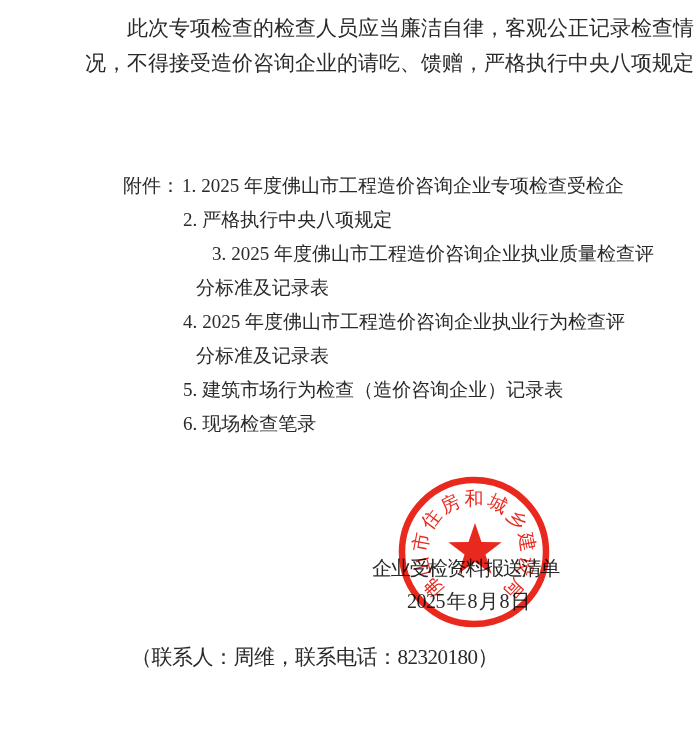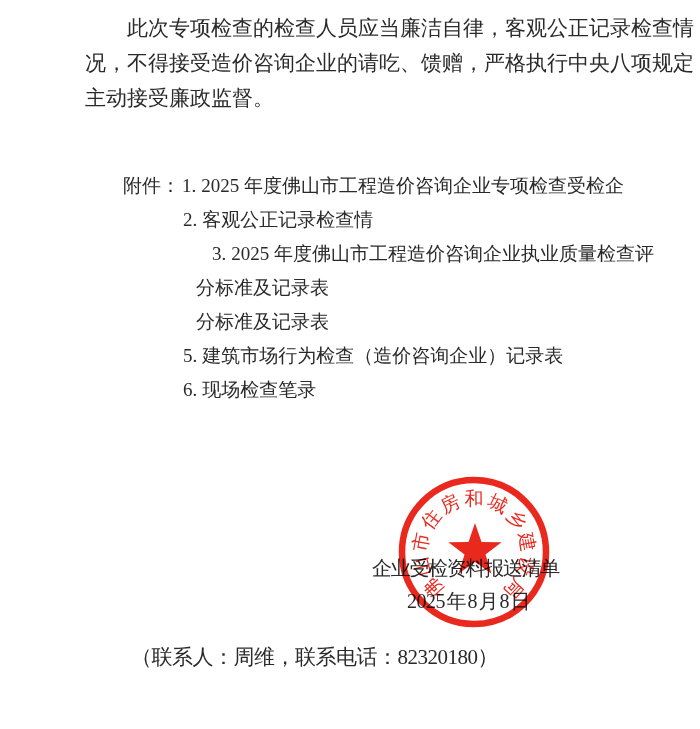--- a/index.html
+++ b/index.html
@@ -61,28 +61,28 @@
   }
 </style>
 </head>
 <body>
 
 <div class="page">
 
   <div class="paragraph">
       <div class="para-line first">此次专项检查的检查人员应当廉洁自律，客观公正记录检查情</div>
       <div class="para-line">况，不得接受造价咨询企业的请吃、馈赠，严格执行中央八项规定，</div>
-      <div class="para-line">主动接受廉政监督。</div>
     </div>
 
   <div class="attachments">
       <div class="att-line"><span class="att-label">附件：</span><span class="att-num">1.</span><span>2025 年度佛山市工程造价咨询企业专项检查受检企</span></div>
-      <div class="att-line" style="margin-left: 60px;"><span class="att-num">2.</span><span>客观公正记录检查情</span></div>
+      <div class="att-line" style="margin-left: 60px;"><span class="att-num">2.</span><span>严格执行中央八项规定</span></div>
       <div class="att-line" style="margin-left: 60px; text-align: center;"><span class="att-num">3.</span><span>2025 年度佛山市工程造价咨询企业执业质量检查评</span></div>
       <div class="att-line" style="margin-left: 73px;">分标准及记录表</div>
+      <div class="att-line" style="margin-left: 60px;"><span class="att-num">4.</span><span>2025 年度佛山市工程造价咨询企业执业行为检查评</span></div>
       <div class="att-line" style="margin-left: 73px;">分标准及记录表</div>
       <div class="att-line" style="margin-left: 60px;"><span class="att-num">5.</span><span>建筑市场行为检查（造价咨询企业）记录表</span></div>
       <div class="att-line" style="margin-left: 60px;"><span class="att-num">6.</span><span>现场检查笔录</span></div>
     </div>
 
   <div class="signature-authority">企业受检资料报送清单</div>
 
   <div class="signature-date">2025 年 8 月 8 日</div>
 
   <div class="contact">（联系人：周维，联系电话：82320180）</div>

